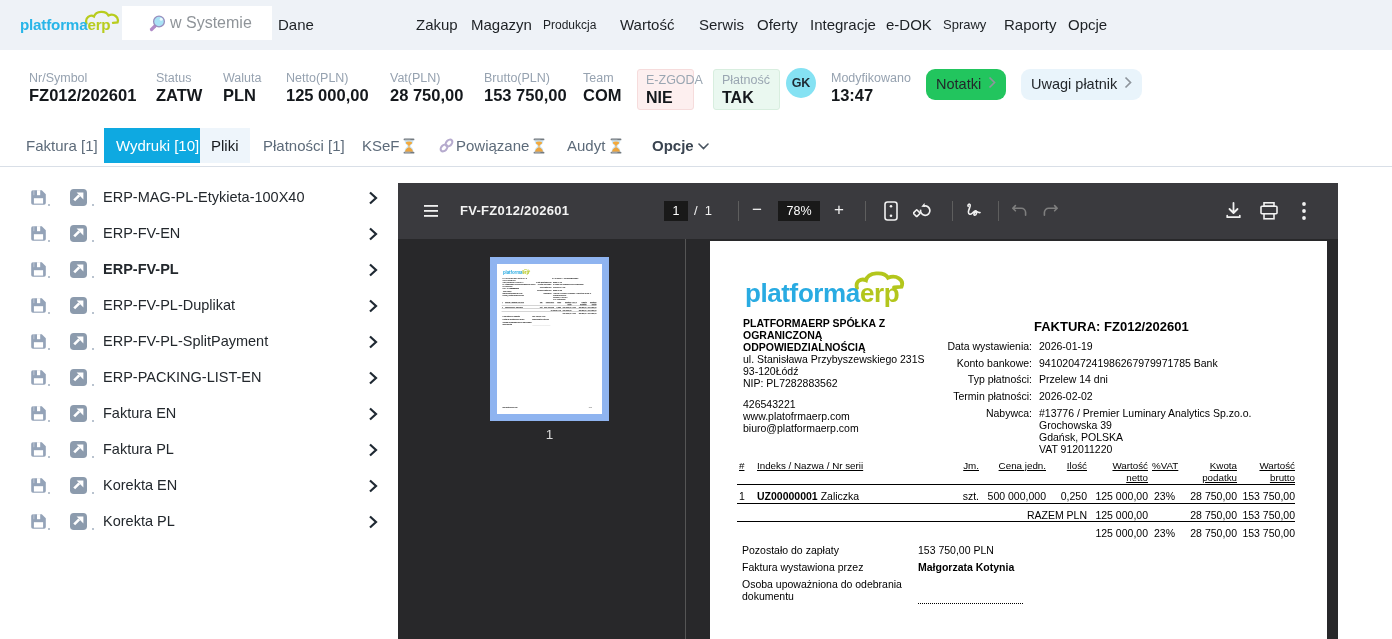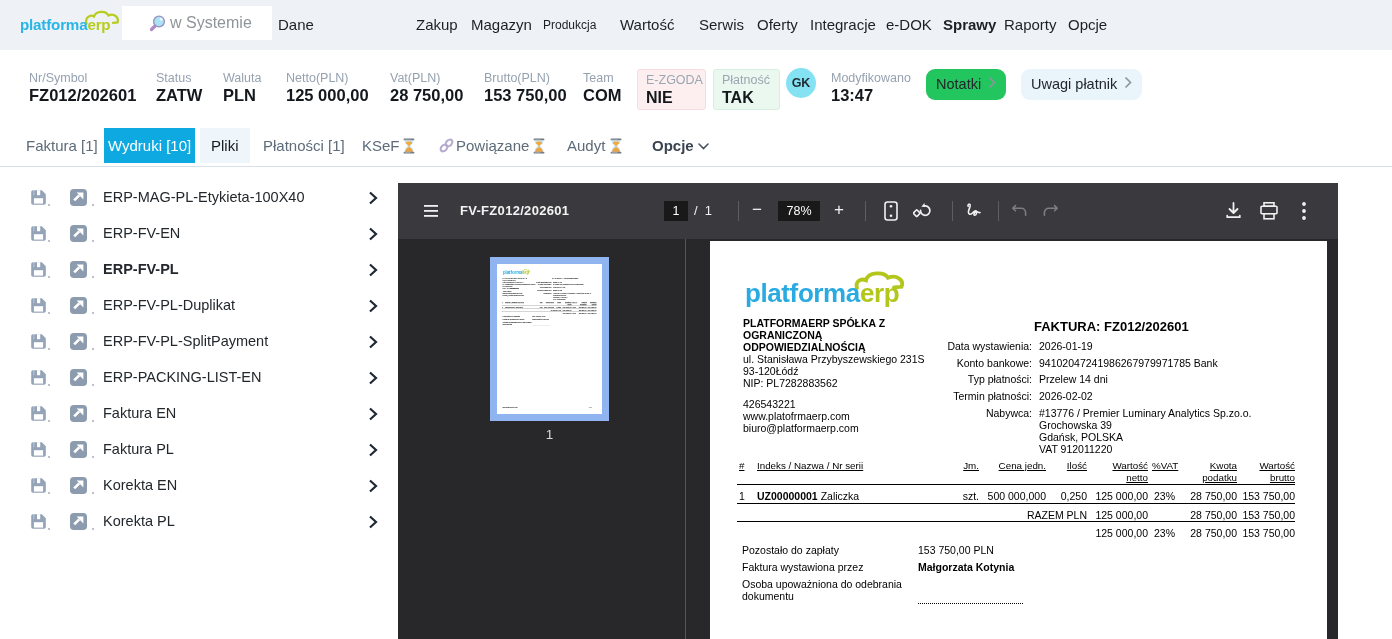--- a/index.html
+++ b/index.html
@@ -76,21 +76,21 @@
   </div>
   <span style="position:absolute;left:278px;line-height:50px;font-size:15px;color:#1d2125;font-weight:500">Dane</span>
     <span style="position:absolute;left:416px;line-height:50px;font-size:15px;color:#1d2125;font-weight:500">Zakup</span>
     <span style="position:absolute;left:471px;line-height:50px;font-size:15px;color:#1d2125;font-weight:500">Magazyn</span>
     <span style="position:absolute;left:543px;line-height:50px;font-size:12px;color:#1d2125;font-weight:500">Produkcja</span>
     <span style="position:absolute;left:620px;line-height:50px;font-size:15px;color:#1d2125;font-weight:500">Wartość</span>
     <span style="position:absolute;left:699px;line-height:50px;font-size:15px;color:#1d2125;font-weight:500">Serwis</span>
     <span style="position:absolute;left:757px;line-height:50px;font-size:15px;color:#1d2125;font-weight:500">Oferty</span>
     <span style="position:absolute;left:810px;line-height:50px;font-size:15px;color:#1d2125;font-weight:500">Integracje</span>
     <span style="position:absolute;left:886px;line-height:50px;font-size:15px;color:#1d2125;font-weight:500">e-DOK</span>
-    <span style="position:absolute;left:943px;line-height:50px;font-size:15px;color:#1d2125;font-weight:700">Sprawy</span>
+    <span style="position:absolute;left:943px;line-height:50px;font-size:13px;color:#1d2125;font-weight:400">Sprawy</span>
     <span style="position:absolute;left:1004px;line-height:50px;font-size:15px;color:#1d2125;font-weight:500">Raporty</span>
     <span style="position:absolute;left:1068px;line-height:50px;font-size:15px;color:#1d2125;font-weight:500">Opcje</span>
 </div>
 
 <div id="infobar">
   <div class="fld" style="left:29px">
       <div class="lb">Nr/Symbol</div>
       <div class="vl">FZ012/202601</div>
     </div>
   <div class="fld" style="left:156px">
@@ -110,21 +110,21 @@
       <div class="vl">28 750,00</div>
     </div>
   <div class="fld" style="left:484px">
       <div class="lb">Brutto(PLN)</div>
       <div class="vl">153 750,00</div>
     </div>
   <div class="fld" style="left:583px">
       <div class="lb">Team</div>
       <div class="vl">COM</div>
     </div>
-  <div class="chip" style="left:637px;width:69px;background:#fdefef;border:1px solid #f6dcdc">
+  <div class="chip" style="left:637px;width:57px;background:#fdefef;border:1px solid #f6dcdc">
       <div class="lb">E-ZGODA</div>
       <div class="vl">NIE</div>
     </div>
   <div class="chip" style="left:713px;width:67px;background:#eaf8f0;border:1px solid #d8eedf">
       <div class="lb">Płatność</div>
       <div class="vl">TAK</div>
     </div>
   <div class="abs" style="left:786px;top:18px;width:30px;height:30px;border-radius:50%;background:#85e2f3;
        text-align:center;line-height:30px;font-size:12.5px;font-weight:bold;color:#1e2b33">GK</div>
   <div class="fld" style="left:831px">
@@ -134,21 +134,21 @@
   <div class="btn" style="left:926px;background:#22c55e">Notatki<svg width="8" height="13" viewBox="0 0 8 13" style="margin-left:7px">
         <path d="M1.5 1.5 L6.5 6.5 L1.5 11.5" fill="none" stroke="#8e959c" stroke-width="1.7"></path>
       </svg></div>
   <div class="btn" style="left:1021px;background:#e9f4fb">Uwagi płatnik<svg width="8" height="13" viewBox="0 0 8 13" style="margin-left:7px">
         <path d="M1.5 1.5 L6.5 6.5 L1.5 11.5" fill="none" stroke="#8e959c" stroke-width="1.7"></path>
       </svg></div>
 </div>
 
 <div id="tabs">
   <div class="tab" style="left:26px">Faktura [1]</div>
-  <div class="tab" style="left:104px;background:#0ea9e1;color:#fff;padding:0 4px;font-weight:500">Wydruki [10]</div>
+  <div class="tab" style="left:104px;background:#0ea9e1;color:#fff;padding:0 12px;font-weight:500">Wydruki [10]</div>
   <div class="tab" style="left:200px;background:#eef5fb;color:#16191d;padding:0 11px">Pliki</div>
   <div class="tab" style="left:263px">Płatności [1]</div>
   <div class="tab" style="left:362px">KSeF</div>
   <svg class="abs hrg" style="left:403px;top:10px" width="12" height="16" viewBox="0 0 12 16">
       <path d="M1.8 2.2 h8.4 v1.6 c0 2.4-2.7 3-2.7 4.2 c0 1.2 2.7 1.8 2.7 4.2 v1.6 h-8.4 v-1.6 c0-2.4 2.7-3 2.7-4.2 c0-1.2-2.7-1.8-2.7-4.2 Z" fill="#c9e6f8"></path>
  <ellipse cx="6" cy="5" rx="3.1" ry="1.4" fill="#f3a93d"></ellipse>
  <path d="M3.6 5.6 c0.7 1.3 1.9 1.3 2 3 v2.6 h0.8 v-2.6 c0.1-1.7 1.3-1.7 2-3 Z" fill="#f3a93d"></path>
  <path d="M2 13.8 c0.3-2.9 2.3-4.2 4-4.4 c1.7 0.2 3.7 1.5 4 4.4 Z" fill="#eda43c"></path>
  <rect x="0.6" y="0.4" width="10.8" height="1.9" rx="0.9" fill="#737a80"></rect>
  <rect x="0.6" y="13.7" width="10.8" height="1.9" rx="0.9" fill="#737a80"></rect>

